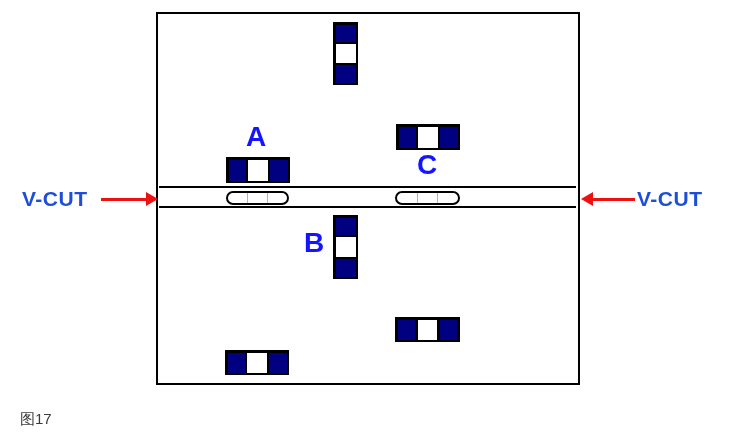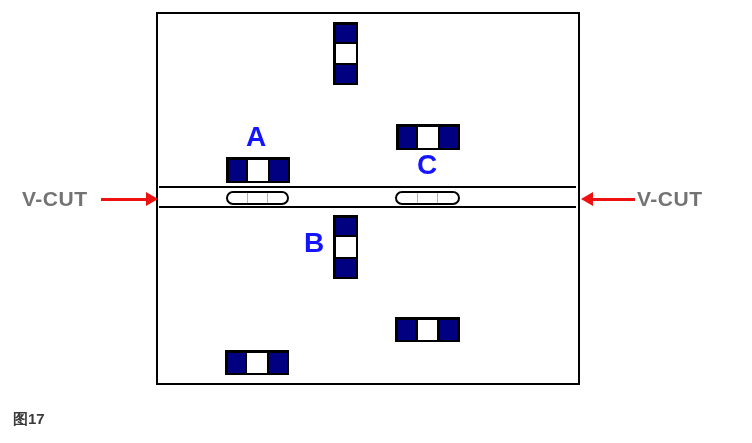--- a/index.html
+++ b/index.html
@@ -80,21 +80,21 @@
     font-weight: bold;
     font-size: 28px;
     line-height: 1;
   }
   .label-a { left: 246px; top: 123px; }
   .label-c { left: 417px; top: 151px; }
   .label-b { left: 304px; top: 229px; }
   
   .vcut-label {
     position: absolute;
-    color: #737373;
+    color: #1d4ed8;
     font-weight: bold;
     font-size: 21px;
     line-height: 1;
     letter-spacing: 0.5px;
   }
   .vcut-label-left  { left: 22px;  top: 188px; }
   .vcut-label-right { left: 637px; top: 188px; }
   .arrow-line {
     position: absolute;
     height: 3.2px;
@@ -116,25 +116,24 @@
     border-color: transparent transparent transparent #ee1111;
   }
   .arrow-head-left {
     left: 581px;
     border-width: 7px 12px 7px 0;
     border-color: transparent #ee1111 transparent transparent;
   }
   
   .caption {
     position: absolute;
-    left: 13px;
+    left: 20px;
     top: 410px;
     font-size: 15px;
     color: #3a3a3a;
-    font-weight: bold;
   }
 </style>
 </head>
 <body>
 
 <div id="stage">
 
   <div class="board"></div>
 
   <div class="vcut-strip"></div>

